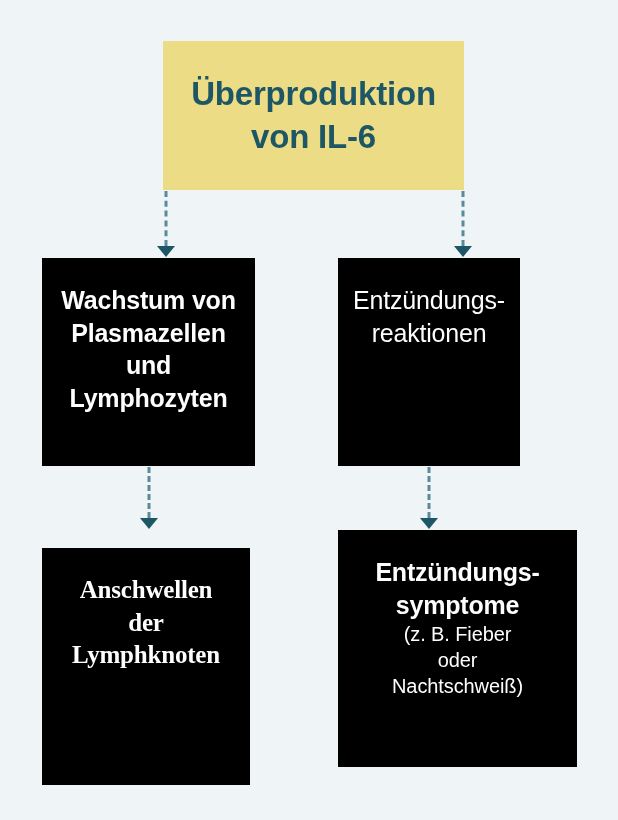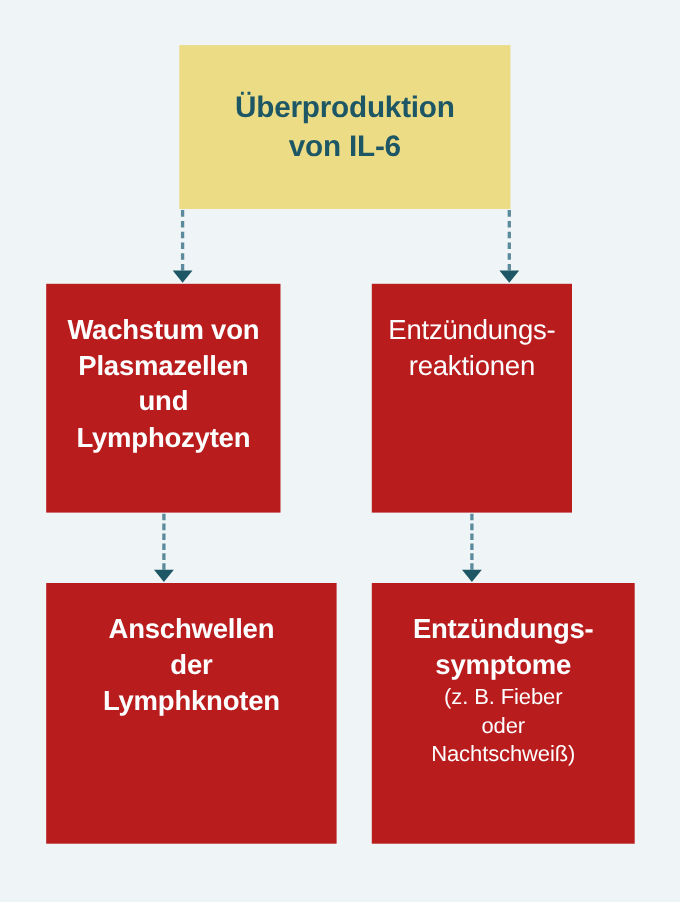--- a/index.html
+++ b/index.html
@@ -34,29 +34,29 @@
     display: block;
     width: 100%;
     white-space: pre-line;
   }
 
   
   .node--source {
     background: #ecdc85;
     color: #1d5665;
     font-weight: bold;
-    font-size: 27px;
+    font-size: 33px;
     letter-spacing: -0.2px;
     justify-content: center;
     padding: 0 10px;
   }
 
   
   .node--step {
-    background: #b91c1c;
+    background: #000000;
     color: #fdfeff;
     padding: 26px 8px 0 8px;
   }
   .node--step .txt.primary {
     font-weight: bold;
     font-size: 25px;
     letter-spacing: -0.2px;
   }
   .node--step .txt.secondary {
     font-weight: normal;
@@ -64,21 +64,21 @@
     letter-spacing: -0.1px;
   }
   .node--step.medium .txt.primary {
     font-weight: 500;
   }
 
   
   #node-source      { left: 163px; top: 41px;  width: 301px; height: 149px; }
   #node-growth      { left: 42px;  top: 258px; width: 213px; height: 208px; }
   #node-inflamm     { left: 338px; top: 258px; width: 182px; height: 208px; }
-  #node-lymphnodes  { left: 42px;  top: 530px; width: 264px; height: 237px; }
+  #node-lymphnodes  { left: 42px;  top: 548px; width: 208px; height: 237px; font-family: Liberation Serif, serif; }
   #node-symptoms    { left: 338px; top: 530px; width: 239px; height: 237px; }
 
   
   .connector {
     position: absolute;
     pointer-events: none;
   }
   .connector .line {
     position: absolute;
     left: 50%;

